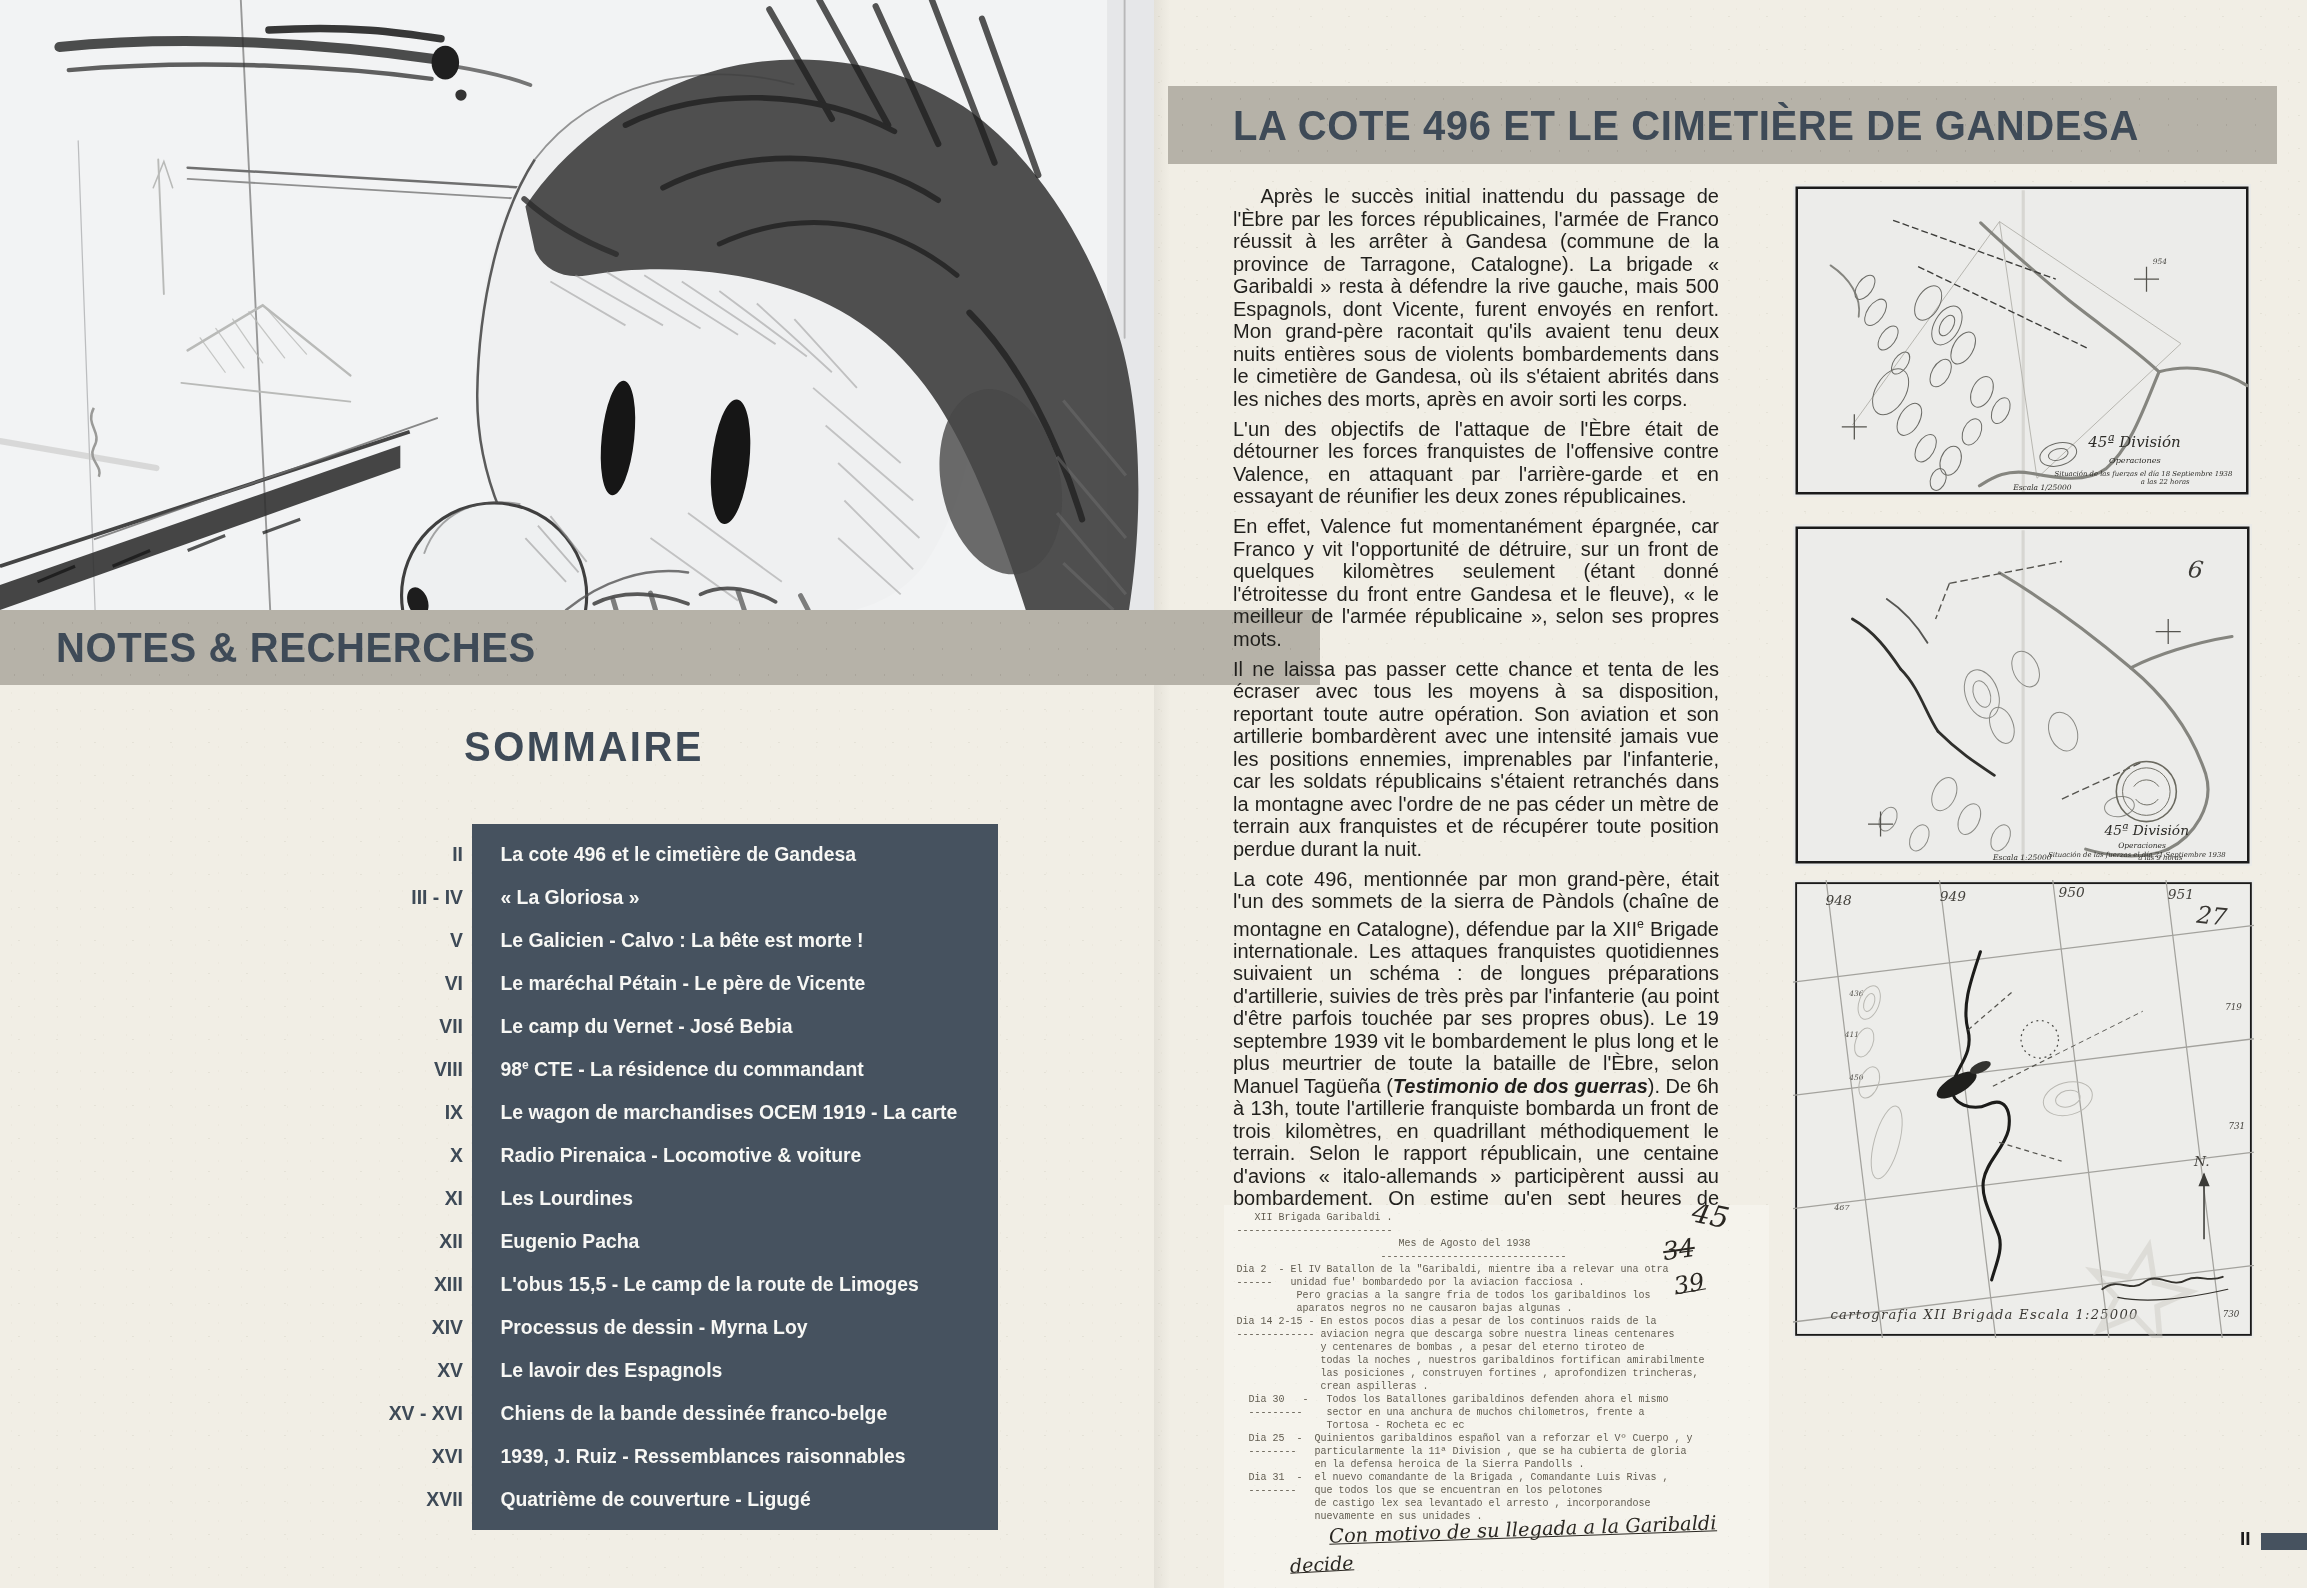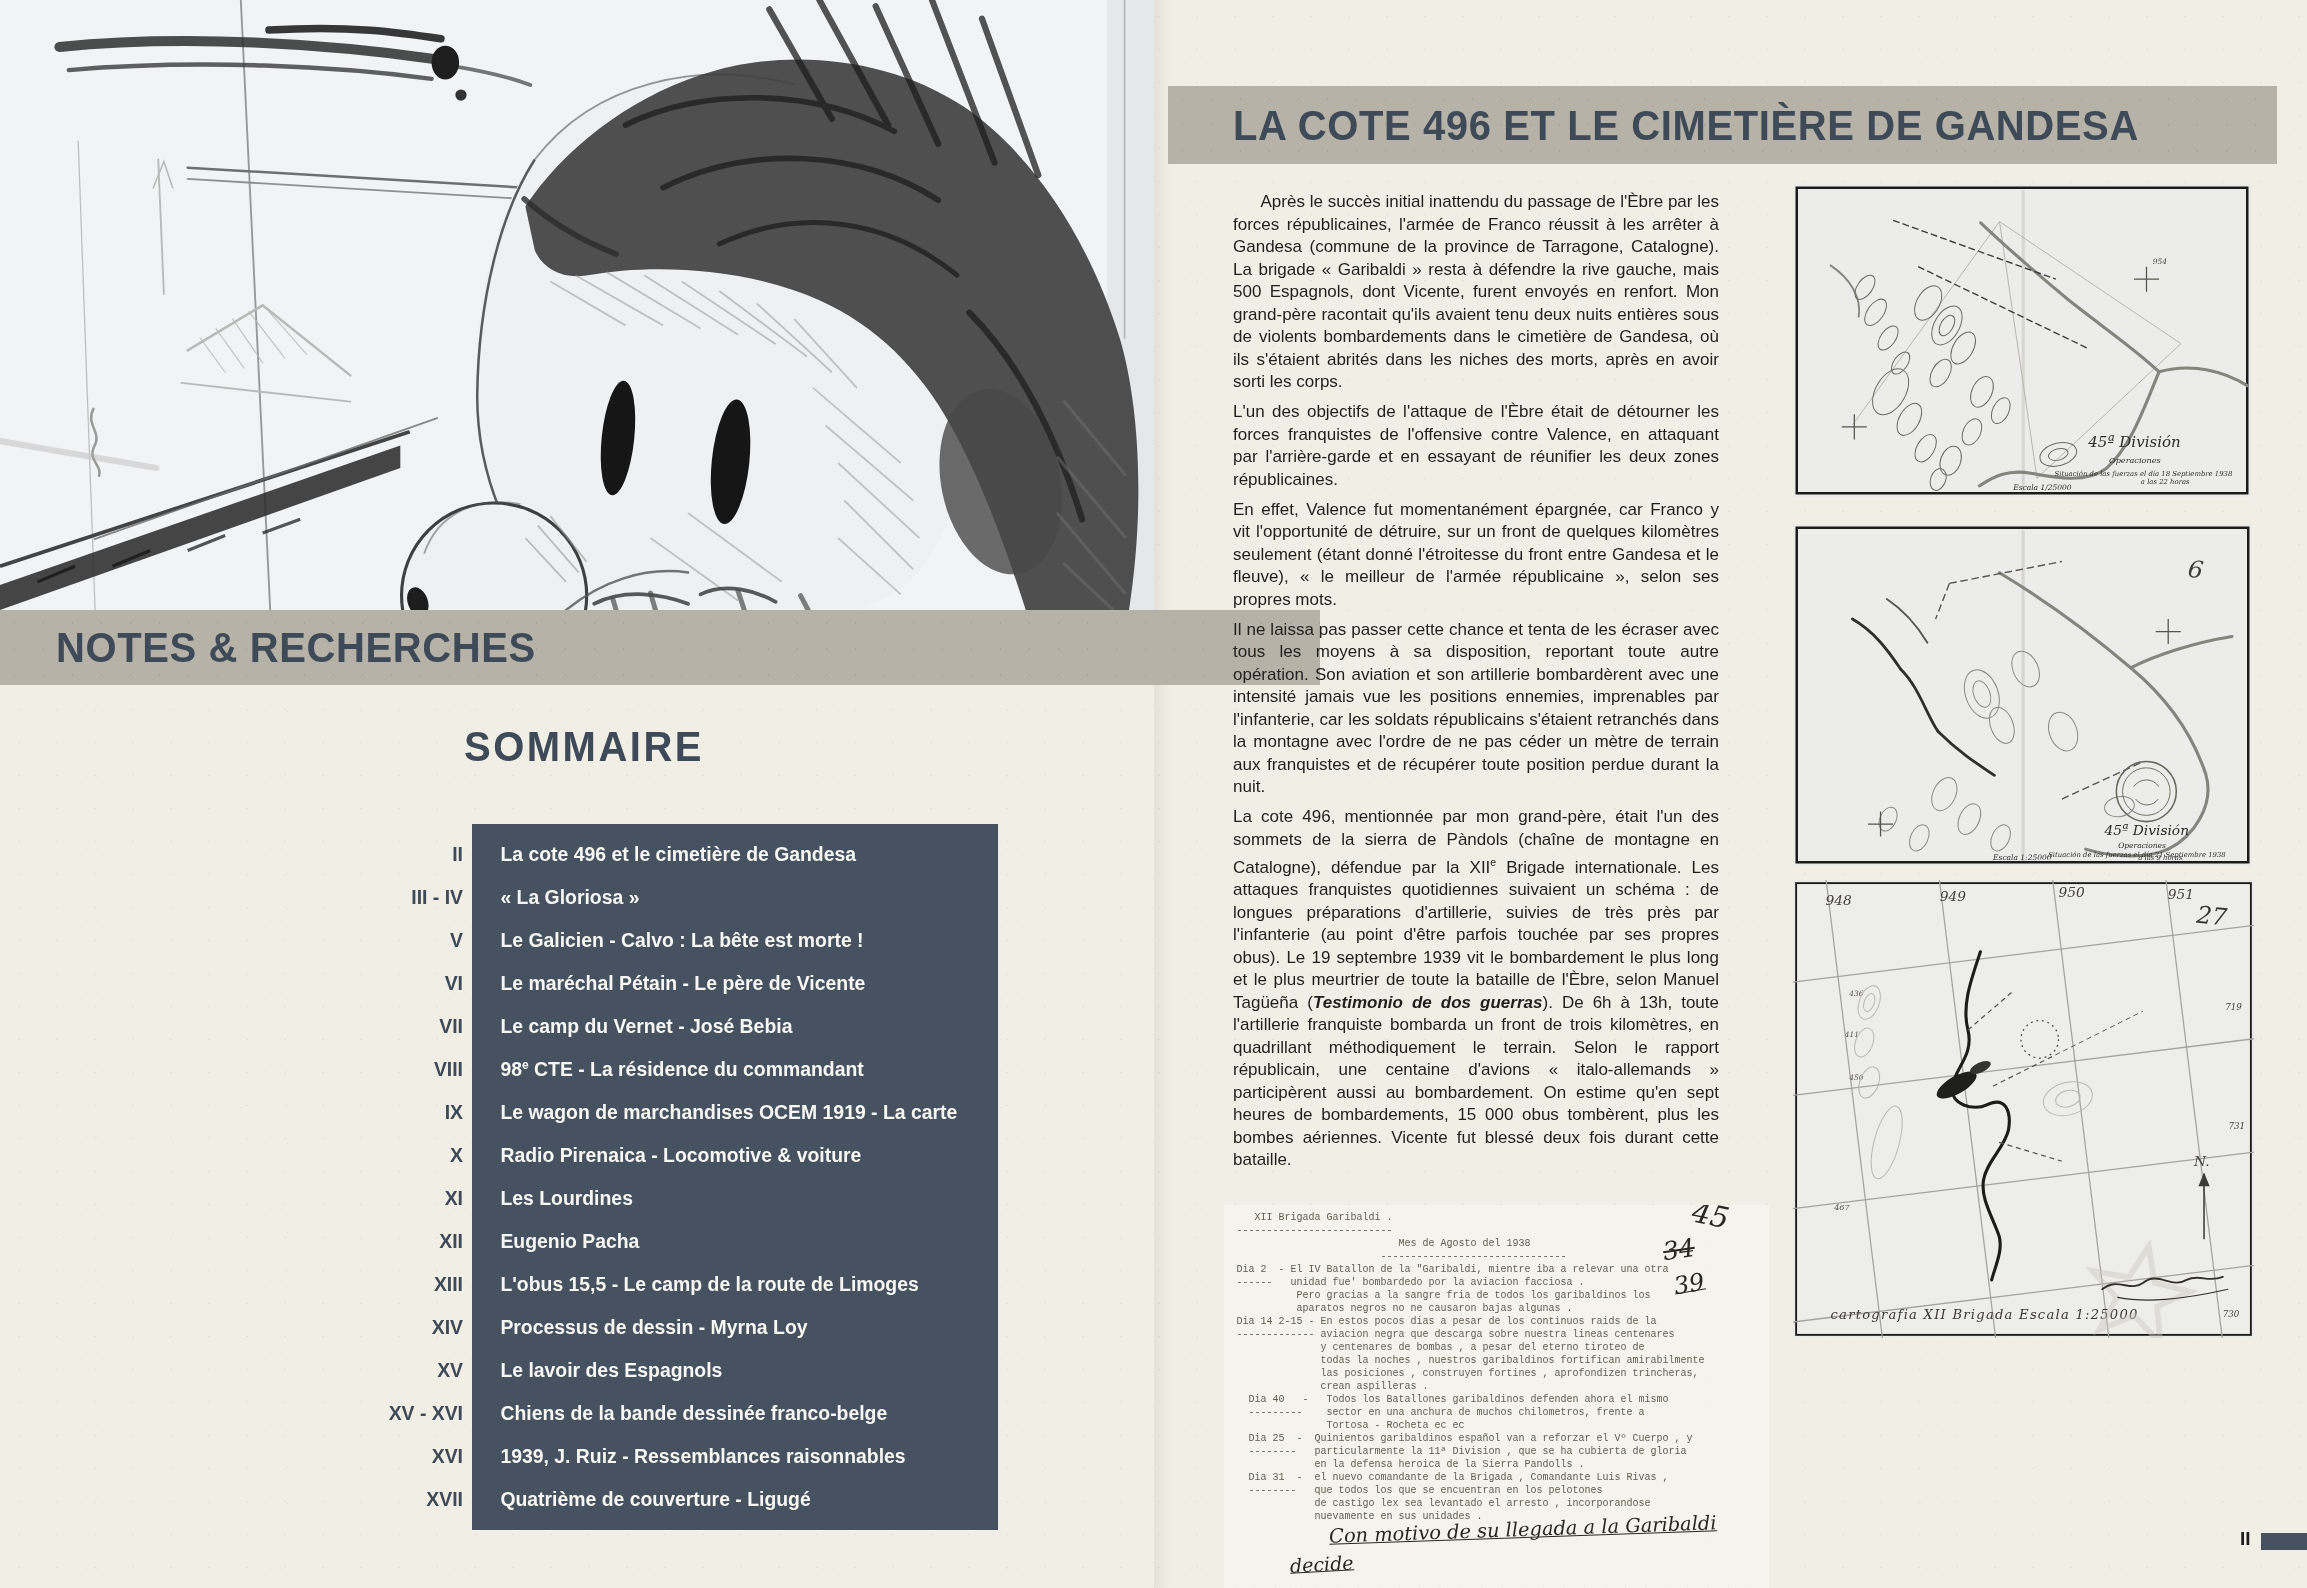--- a/index.html
+++ b/index.html
@@ -26,21 +26,21 @@
     color:#3e4a57;transform:scaleY(1.08);}
   #toc-box{left:472px;top:824px;width:526px;height:706px;background:#46525f;}
   #toc{left:250px;top:824px;width:748px;height:706px;display:flex;
     flex-direction:column;justify-content:space-around;padding:8.8px 0;box-sizing:border-box;}
   .toc-row{display:flex;align-items:center;}
   .toc-num{width:213px;text-align:right;font-weight:700;font-size:19.4px;color:#3e4a57;}
   .toc-label{flex:1;margin-left:9.4px;padding-left:28px;font-weight:700;font-size:19.4px;
     color:#f7f7f4;white-space:nowrap;}
   .tocsup{font-size:0.62em;}
   
-  #article{left:1233px;top:191px;width:486px;font-size:17px;line-height:22.5px;
+  #article{left:1233px;top:185px;width:486px;font-size:20px;line-height:22.5px;
     text-align:justify;color:#201f1c;}
   #article p{margin:0 0 7.5px 0;}
   #article .indent{text-indent:27.5px;}
   .it{font-style:italic;font-weight:bold;}
   .sup{font-size:0.62em;vertical-align:super;}
   
   .mapfig{background:#ebebe8;text-decoration:underline;}
   .mapfig svg{width:100%;height:100%;display:block;}
   #map1{left:1793px;top:184px;width:458px;height:313px;}
   #map2{left:1793px;top:524px;width:459px;height:342px;}
@@ -411,21 +411,21 @@
     <div class="doc-line">          Pero gracias a la sangre fria de todos los garibaldinos los</div>
     <div class="doc-line">          aparatos negros no ne causaron bajas algunas .</div>
     <div class="doc-line"></div>
     <div class="doc-line">Dia 14 2-15 - En estos pocos dias a pesar de los continuos raids de la</div>
     <div class="doc-line">------------- aviacion negra que descarga sobre nuestra lineas centenares</div>
     <div class="doc-line">              y centenares de bombas , a pesar del eterno tiroteo de</div>
     <div class="doc-line">              todas la noches , nuestros garibaldinos fortifican amirabilmente</div>
     <div class="doc-line">              las posiciones , construyen fortines , aprofondizen trincheras,</div>
     <div class="doc-line">              crean aspilleras .</div>
     <div class="doc-line"></div>
-    <div class="doc-line">  Dia 40   -   Todos los Batallones garibaldinos defenden ahora el mismo</div>
+    <div class="doc-line">  Dia 30   -   Todos los Batallones garibaldinos defenden ahora el mismo</div>
     <div class="doc-line">  ---------    sector en una anchura de muchos chilometros, frente a</div>
     <div class="doc-line">               Tortosa - Rocheta ec ec</div>
     <div class="doc-line"></div>
     <div class="doc-line">  Dia 25  -  Quinientos garibaldinos español van a reforzar el Vº Cuerpo , y</div>
     <div class="doc-line">  --------   particularmente la 11ª Division , que se ha cubierta de gloria</div>
     <div class="doc-line">             en la defensa heroica de la Sierra Pandolls .</div>
     <div class="doc-line"></div>
     <div class="doc-line">  Dia 31  -  el nuevo comandante de la Brigada , Comandante Luis Rivas ,</div>
     <div class="doc-line">  --------   que todos los que se encuentran en los pelotones</div>
     <div class="doc-line">             de castigo lex sea levantado el arresto , incorporandose</div>

